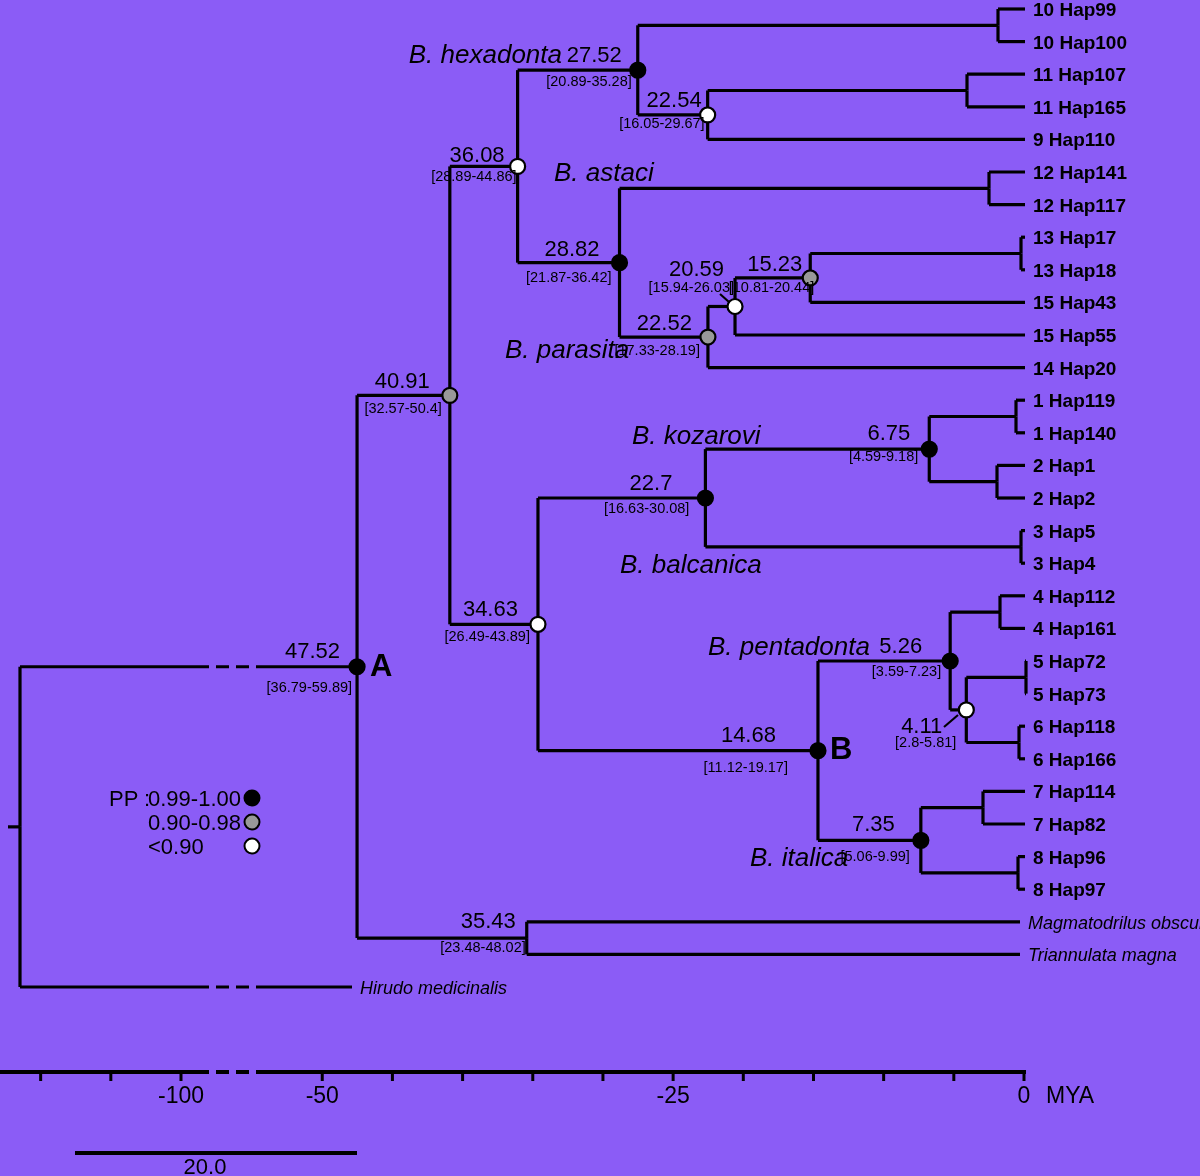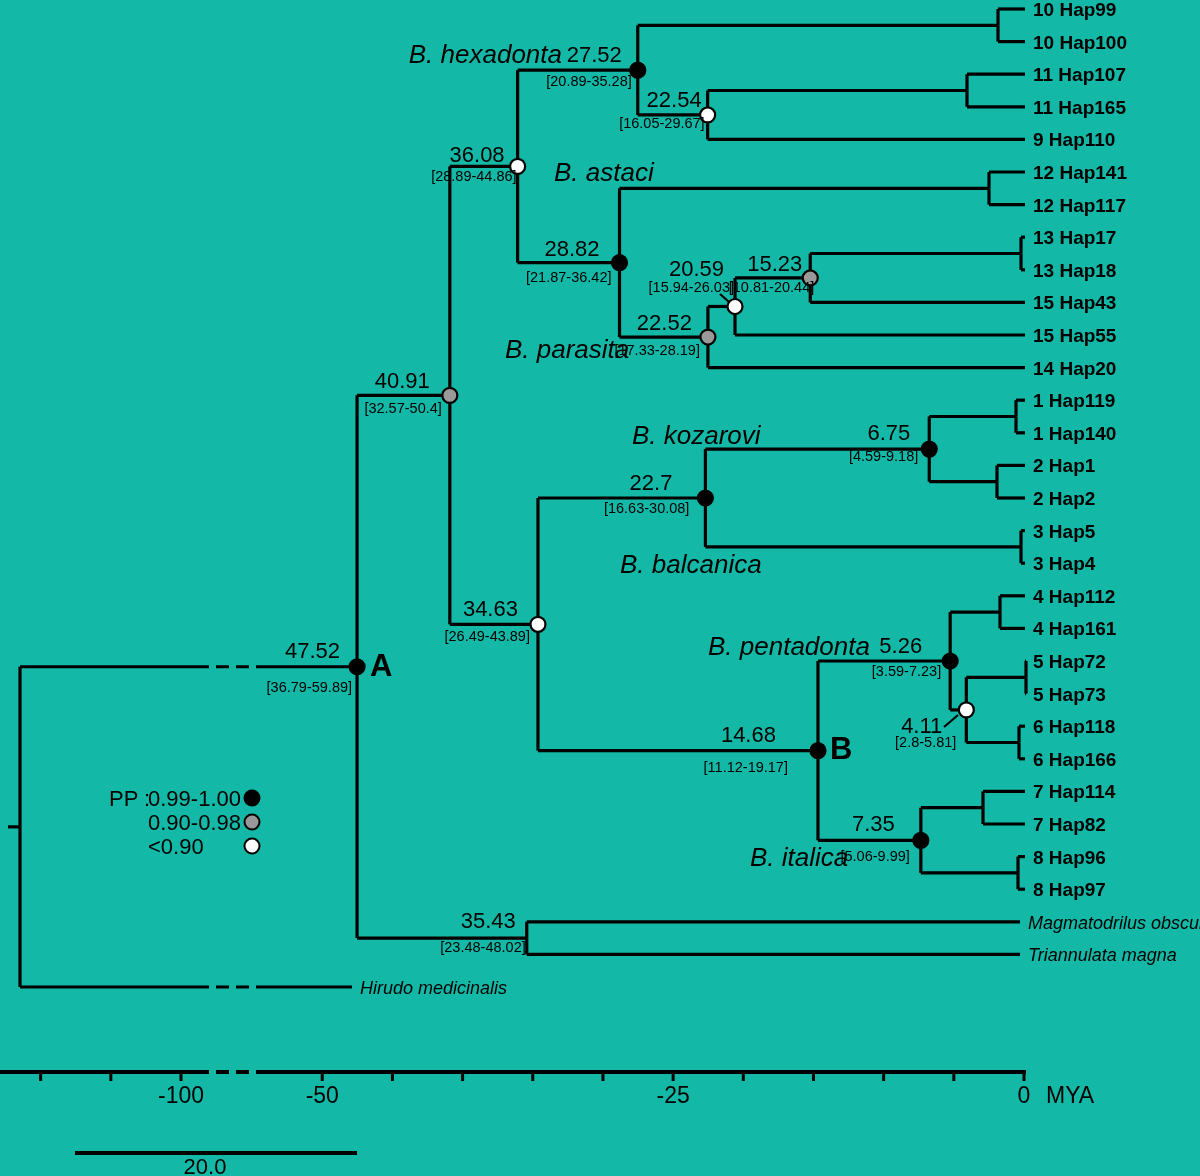--- a/index.html
+++ b/index.html
@@ -1,17 +1,17 @@
 <!DOCTYPE html>
 <html><head>
 <meta charset="utf-8">
 <style>
   html,body{margin:0;padding:0;background:#ffffff;}
   #figure-wrap{
-    position:relative;width:1200px;height:1176px;background:#14b8a6;
+    position:relative;width:1200px;height:1176px;background:#8b5cf6;
     font-family:"Liberation Sans",sans-serif;overflow:hidden;
   }
   svg text{font-family:"Liberation Sans",sans-serif;fill:#000000;}
   .tip-label{font-size:19px;font-weight:700;}
   .tip-label.it{font-style:italic;font-weight:400;font-size:18px;}
   .age-label{font-size:22px;}
   .ci-label{font-size:14.5px;}
   .clade-label{font-size:26px;font-style:italic;}
   .letter-label{font-size:31px;font-weight:700;}
   .legend-text{font-size:22px;}

